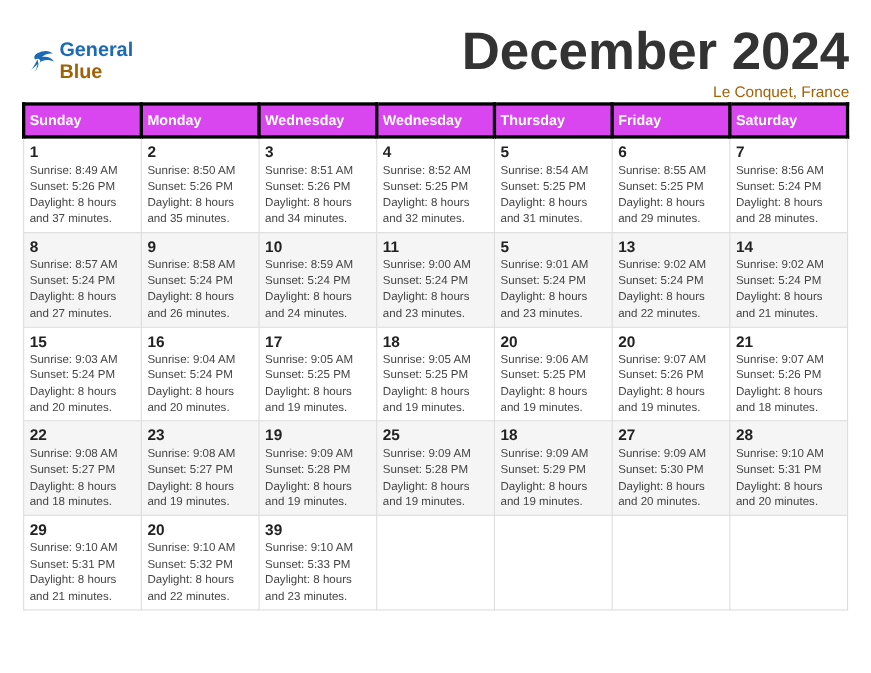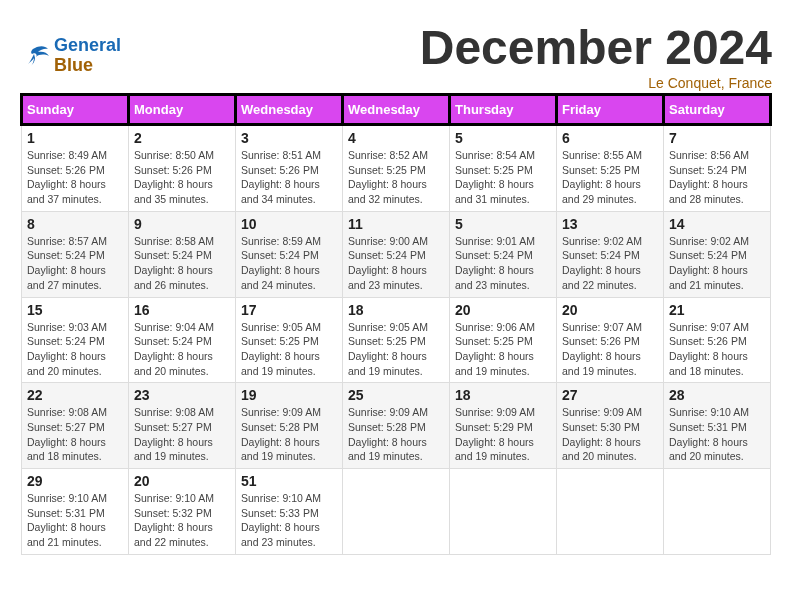--- a/index.html
+++ b/index.html
@@ -363,21 +363,21 @@
       </td>
         <td>
         <span class="day-num">20</span>
         <div class="day-info">
           Sunrise: 9:10 AM<br>
           Sunset: 5:32 PM<br>
           Daylight: 8 hours and 22 minutes.
         </div>
       </td>
         <td>
-        <span class="day-num">51</span>
+        <span class="day-num">39</span>
         <div class="day-info">
           Sunrise: 9:10 AM<br>
           Sunset: 5:33 PM<br>
           Daylight: 8 hours and 23 minutes.
         </div>
       </td>
         <td class="empty-cell"></td>
         <td class="empty-cell"></td>
         <td class="empty-cell"></td>
         <td class="empty-cell"></td>

